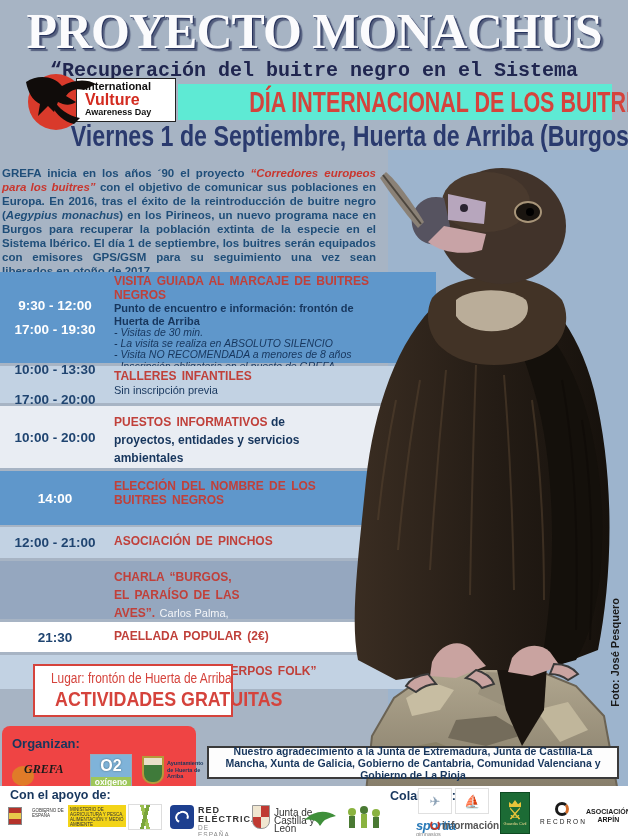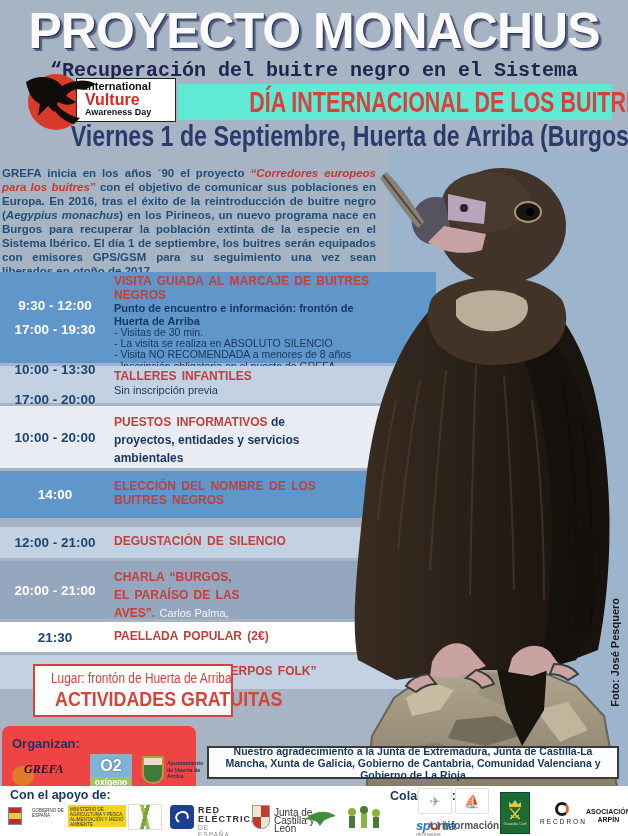--- a/index.html
+++ b/index.html
@@ -8,21 +8,21 @@
     position:relative; width:628px; height:836px; margin:0 auto;
     background:#a7b4c4; overflow:hidden;
     font-family:"Liberation Sans", sans-serif;
   }
   
   .sky { position:absolute; left:388px; top:150px; width:240px; height:642px; background:#9db4cd; z-index:1; }
   .vulture-svg { position:absolute; left:336px; top:150px; width:292px; height:642px; z-index:3; }
   
   .title {
     position:absolute; top:2px; left:0; width:628px; text-align:center; z-index:2;
-    font-family:Liberation Sans, sans-serif; font-weight:bold; font-size:50px; letter-spacing:-1px;
+    font-family:Liberation Serif, serif; font-weight:bold; font-size:50px; letter-spacing:-1px;
     color:#fbfbfd; text-shadow:3px 3px 1px rgba(38,48,88,.65), 1px 1px 0 #2b3a63;
   }
   .subtitle {
     position:absolute; top:59px; left:0; width:628px; text-align:center; z-index:2;
     font-family:Liberation Mono, monospace; font-weight:bold; font-size:20px; color:#20264f;
   }
   .ivad { position:absolute; left:24px; top:72px; width:152px; height:62px; z-index:2; }
   .ivad-circle { position:absolute; left:4px; top:2px; width:56px; height:56px; border-radius:50%; background:#d93a2b; }
   .ivad-box { position:absolute; left:52px; top:6px; width:100px; height:44px; background:#fff; border:1px solid #222; padding:2px 4px 2px 8px; line-height:1; }
   .ivad-l1 { font-size:11px; font-weight:bold; color:#111; letter-spacing:0; }
@@ -55,21 +55,21 @@
   .bg-gray { background:#95a7bf; }
   .bg-white { background:#ffffff; }
   .times { position:absolute; left:2px; top:0; bottom:0; width:106px;
     display:flex; flex-direction:column; justify-content:center; align-items:center;
     font-weight:bold; font-size:13.5px; gap:9px; }
   .t-white { color:#fff; } .t-navy { color:#1f4470; }
   .rc { position:absolute; left:114px; top:0; right:7px; }
   .rtitle { color:#c0403a; font-weight:bold; font-size:12px; line-height:13.5px; word-spacing:2px; }
   .rsub { color:#17365d; font-weight:bold; font-size:11px; line-height:12.5px; }
   .rnote { color:#17365d; font-size:11px; }
-  .bullet { color:#17365d; font-size:10.5px; line-height:11.2px; }
+  .bullet { color:#17365d; font-size:10.5px; line-height:11.2px;font-style:italic; }
   .mix-navy { color:#17365d; font-weight:bold; font-size:12px; }
   .wnote { color:#f3f5f8; font-size:11px; }
   
   .freebox {
     position:absolute; left:33px; top:664px; width:200px; height:53px; z-index:2;
     background:#fff; border:2px solid #d5433c; text-align:center; padding-top:3px;
   }
   .freebox .fb1 { display:inline-block; transform:scaleX(.85); white-space:nowrap;
     font-weight:bold; font-size:21px; color:#d5433c; }
   .freebox .fb2 { display:inline-block; transform:scaleX(.85); white-space:nowrap;
@@ -204,42 +204,39 @@
   <div class="row bg-lighter" style="top:406px;height:62px;">
     <div class="times t-navy">
       <div>10:00 - 20:00</div>
     </div>
     <div class="rc" style="top:6px;right:130px;">
       <div><span class="rtitle">PUESTOS INFORMATIVOS</span><span class="mix-navy"> de proyectos, entidades y servicios ambientales</span></div>
       <div style="margin-top:8px;"><span class="rtitle">EXPOSICIONES</span><span class="rnote"> Sobre medio ambiente</span></div>
     </div>
   </div>
 
-  <div class="row bg-blue" style="top:471px;height:47px;">
+  <div class="row bg-blue" style="top:471px;height:54px;">
     <div class="times t-white">
       <div>14:00</div>
     </div>
     <div class="rc" style="top:9px;width:210px;">
       <div class="rtitle">ELECCIÓN DEL NOMBRE DE LOS BUITRES NEGROS</div>
     </div>
   </div>
 
   <div class="row bg-light" style="top:527px;height:31px;">
     <div class="times t-navy">
       <div>12:00 - 21:00</div>
     </div>
     <div class="rc" style="top:8px;">
-      <div class="rtitle">DEGUSTACIÓN DE SILENCIO</div>
+      <div class="rtitle">ASOCIACIÓN DE PINCHOS</div>
     </div>
   </div>
 
   <div class="row bg-gray" style="top:561px;height:58px;">
-    <div class="times t-white">
-      <div>20:00 - 21:00</div>
-    </div>
     <div class="rc" style="top:6px;right:190px;">
       <span class="rtitle">CHARLA “BURGOS, EL PARAÍSO DE LAS AVES”.</span>
       <span class="wnote">Carlos Palma, naturalista</span>
       <div class="wnote">(en el salón de la Pinaza)</div>
     </div>
   </div>
 
   <div class="row bg-white" style="top:622px;height:30px;">
     <div class="times t-navy">
       <div>21:30</div>

